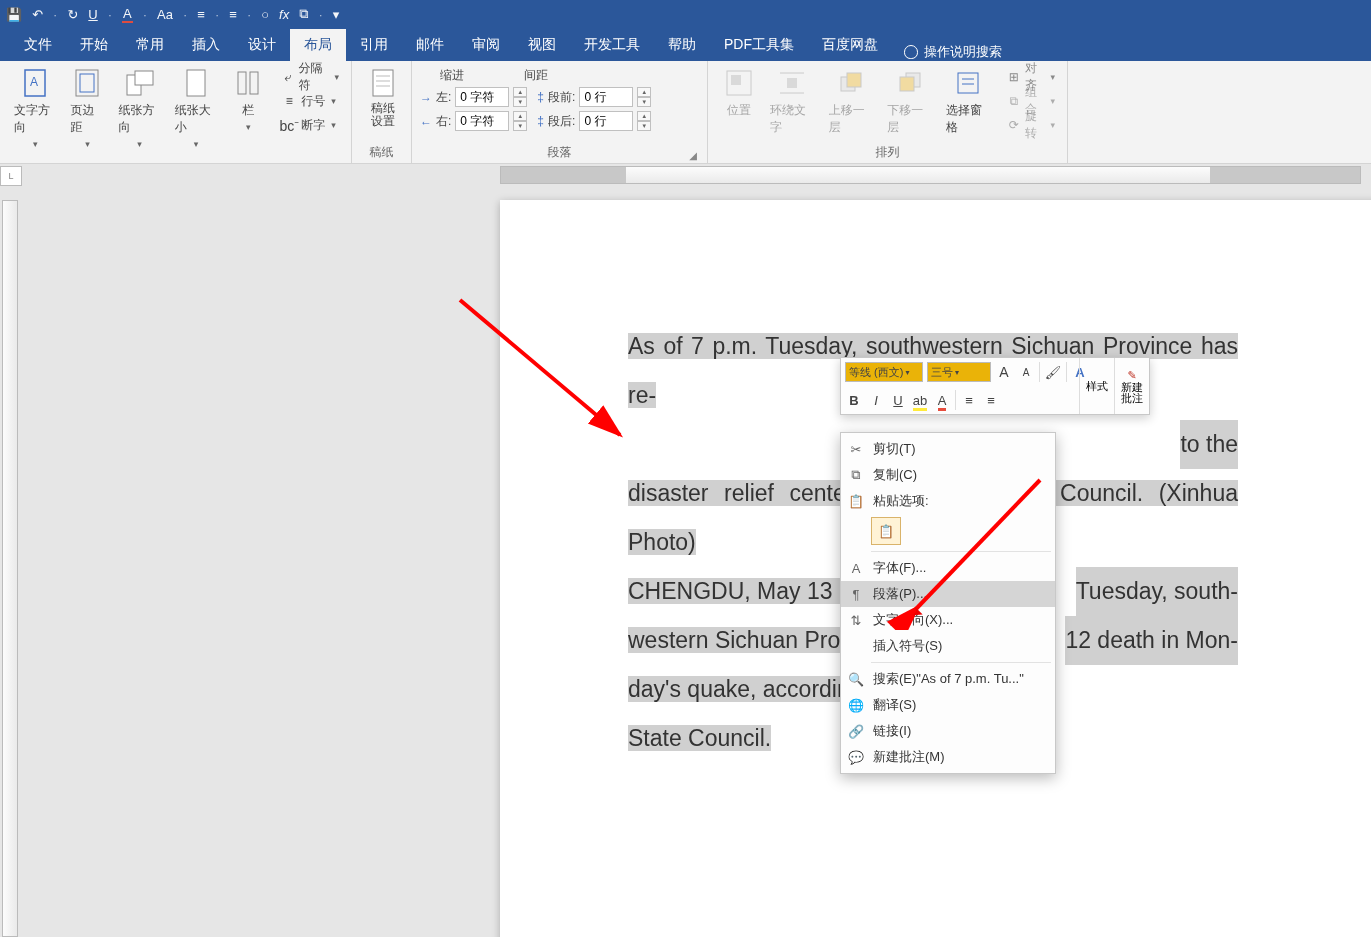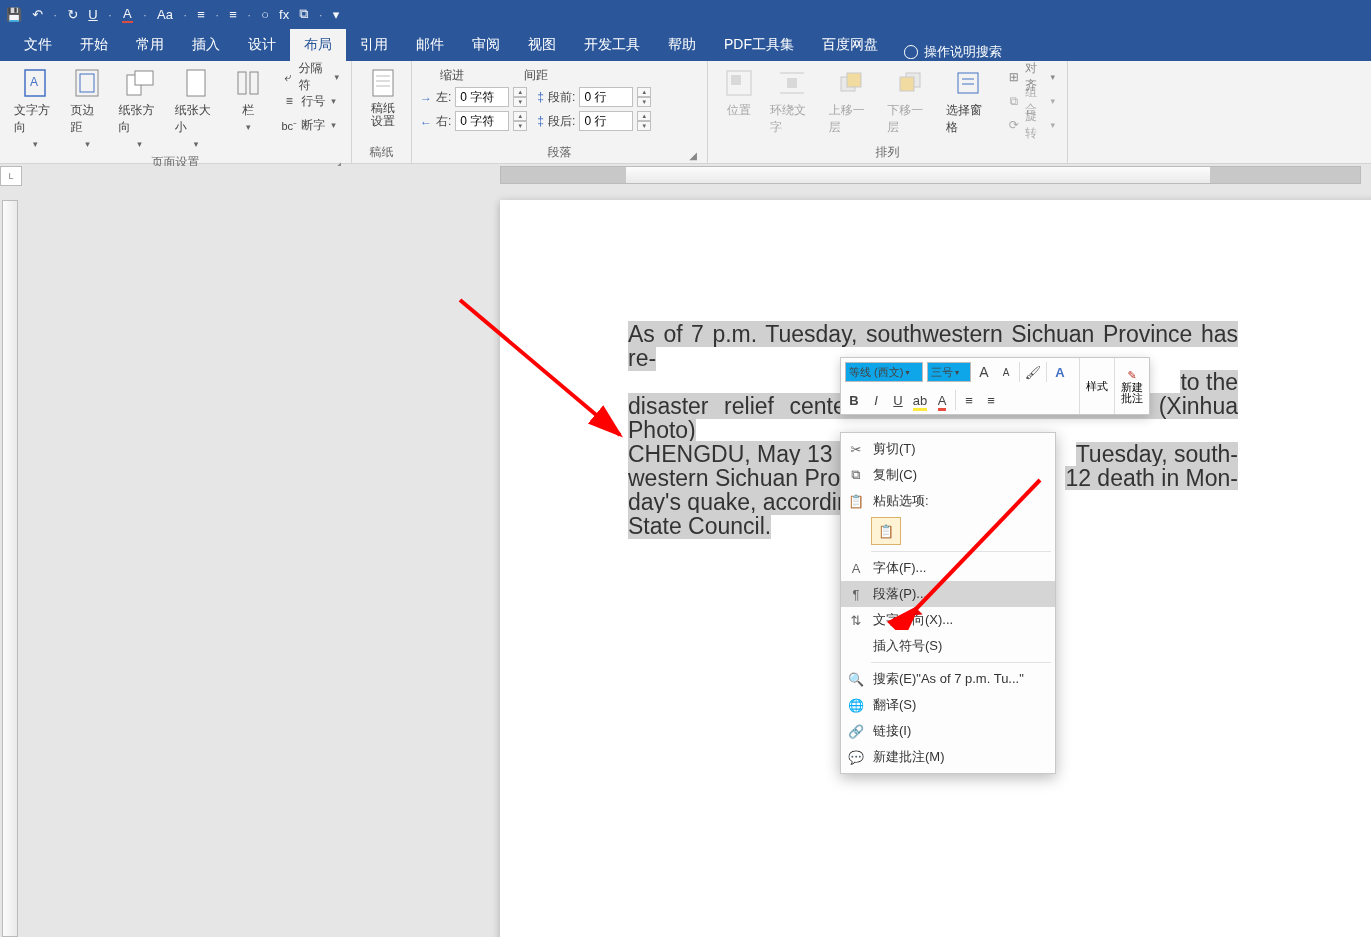--- a/index.html
+++ b/index.html
@@ -41,27 +41,27 @@
 .hruler .dark { position: absolute; top: 0; bottom: 0; background: #c8c8c8; }
 
 .workspace { position: absolute; top: 190px; left: 0; right: 0; bottom: 0; background: #e6e6e6; display: flex; }
 .vruler { width: 22px; background: #e6e6e6; position: relative; }
 .vruler .bar { position: absolute; left: 2px; top: 10px; width: 16px; bottom: 0; background: linear-gradient(90deg,#fcfcfc,#eaeaea); border: 1px solid #bbb; }
 .vruler .dark { position: absolute; left: 2px; width: 16px; background: #c8c8c8; }
 
 .canvas { flex: 1; position: relative; overflow: hidden; }
 .page { position: absolute; left: 478px; top: 10px; width: 880px; height: 900px; background: #fff; box-shadow: 0 2px 8px rgba(0,0,0,0.25); }
 
-.doc-text { position: absolute; left: 628px; top: 322px; width: 610px; font-family: Calibri, Arial; font-size: 23px; line-height: 24px; color: #333; text-align: justify; }
+.doc-text { position: absolute; left: 628px; top: 322px; width: 610px; font-family: Calibri, Arial; font-size: 23px; line-height: 49px; color: #333; text-align: justify; }
 .sel { background: #d0d0d0; }
 
 .mini-toolbar { position: absolute; left: 840px; top: 357px; width: 310px; height: 58px; background: #fdfdfd; border: 1px solid #c8c8c8; box-shadow: 0 3px 10px rgba(0,0,0,0.2); display: flex; flex-direction: column; font-size: 12px; }
 .mini-row { display: flex; align-items: center; height: 28px; padding: 0 4px; gap: 4px; }
 .mini-row > * { cursor: pointer; color: #444; }
-.mini-sel { border: 1px solid #bbb; height: 20px; padding: 0 3px; display: flex; align-items: center; gap: 2px; font-size: 11px; background: #0ea5e9; }
+.mini-sel { border: 1px solid #bbb; height: 20px; padding: 0 3px; display: flex; align-items: center; gap: 2px; font-size: 11px; background: #eab308; }
 .mini-ic { width: 18px; text-align: center; font-size: 13px; }
 .mini-div { width: 1px; height: 20px; background: #ddd; }
 .mini-side { border-left: 1px solid #ddd; padding: 2px 6px; font-size: 11px; display: flex; flex-direction: column; align-items: center; justify-content: center; }
 
 .ctx-menu { position: absolute; left: 840px; top: 432px; width: 216px; background: #fdfdfd; border: 1px solid #c8c8c8; box-shadow: 0 4px 14px rgba(0,0,0,0.28); font-size: 13px; padding: 3px 0; }
 .ctx-item { display: flex; align-items: center; height: 26px; padding: 0 10px 0 6px; gap: 8px; cursor: pointer; color: #333; }
 .ctx-item:hover, .ctx-item.hl { background: #d5d5d5; }
 .ctx-item .cic { width: 18px; height: 18px; display: flex; align-items: center; justify-content: center; color: #666; font-size: 13px; }
 .ctx-item .arrow { margin-left: auto; color: #666; font-size: 10px; }
 .ctx-sep { height: 1px; background: #e2e2e2; margin: 3px 4px 3px 30px; }
@@ -85,21 +85,21 @@
     <span style="opacity:.6">·</span>
     <span style="border-bottom:2px solid #e74c3c;padding:0 1px">A</span>
     <span style="opacity:.6">·</span>
     <span>Aa</span>
     <span style="opacity:.6">·</span>
     <span>≡</span>
     <span style="opacity:.6">·</span>
     <span>≡</span>
     <span style="opacity:.6">·</span>
     <span>○</span>
-    <span style="">fx</span>
+    <span style="font-style:italic">fx</span>
     <span>⧉</span>
     <span style="opacity:.6">·</span>
     <span>▾</span>
   </div>
   <div style="width:260px"></div>
 </div>
 
 <div class="menubar">
   <div class="tab">文件</div>
   <div class="tab">开始</div>
@@ -179,27 +179,26 @@
             <span class="ic">⤶</span>
             <span>分隔符</span>
             <span style="font-size:9px;color:#666;margin-left:2px">▾</span>
           </div>
         <div class="small-row">
             <span class="ic">≡</span>
             <span>行号</span>
             <span style="font-size:9px;color:#666;margin-left:2px">▾</span>
           </div>
         <div class="small-row">
-            <span class="ic" style="font-size:11px">bc⁻</span>
+            <span class="ic" style="font-size:14px">bc⁻</span>
             <span>断字</span>
             <span style="font-size:9px;color:#666;margin-left:2px">▾</span>
           </div>
       </div>
     </div>
-    <div class="group-label"><span>页面设置</span><span class="launcher">◢</span></div>
   </div>
 
   <div class="group" style="width:60px">
     <div class="group-body">
       <div class="big-btn">
         <div class="ic">
             <svg width="26" height="30">
               <rect x="3" y="2" width="20" height="26" fill="#fff" stroke="#888"></rect>
               <line x1="6" y1="8" x2="20" y2="8" stroke="#bbb"></line>
               <line x1="6" y1="13" x2="20" y2="13" stroke="#bbb"></line>
@@ -365,21 +364,21 @@
   <br>
   <span class="sel">State Council.</span>
 </div>
 
 <div class="mini-toolbar">
   <div class="mini-row">
     <div class="mini-sel" style="width:78px">
         <span>等线 (西文)</span>
         <span style="font-size:8px">▾</span>
       </div>
-    <div class="mini-sel" style="width:44px">
+    <div class="mini-sel" style="width:64px">
         <span>三号</span>
         <span style="font-size:8px">▾</span>
       </div>
     <span class="mini-ic" style="font-size:14px">A</span>
     <span class="mini-ic" style="font-size:10px">A</span>
     <div class="mini-div"></div>
     <span class="mini-ic">🖌</span>
     <div class="mini-div"></div>
     <span class="mini-ic" style="color:#4472c4;font-weight:bold">A</span>
   </div>

